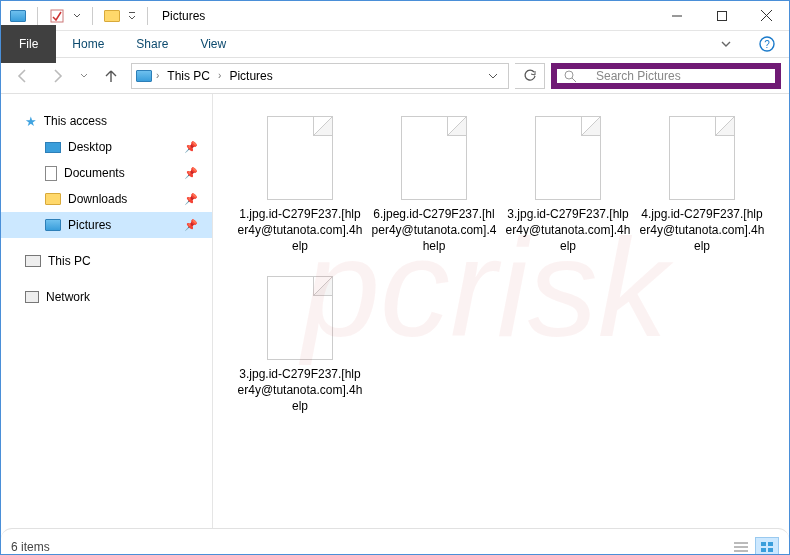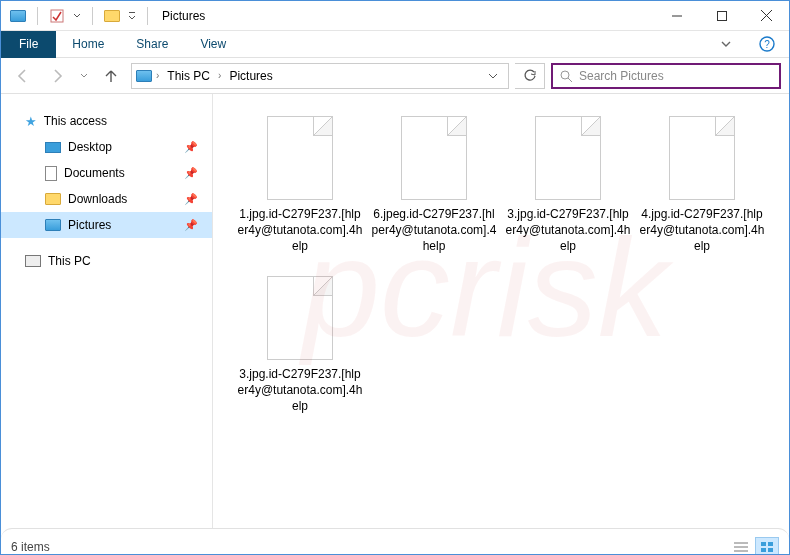--- a/index.html
+++ b/index.html
@@ -7,34 +7,34 @@
 
 .titlebar { height: 30px; display: flex; align-items: center; background: #fff; border-bottom: 1px solid #e5e5e5; }
 .titlebar .qat { display: flex; align-items: center; gap: 6px; padding-left: 8px; }
 .titlebar .qat .qicon { width: 18px; height: 18px; display: flex; align-items: center; justify-content: center; }
 .titlebar .title { margin-left: 10px; font-size: 12px; color: #000; }
 .titlebar .winbtns { margin-left: auto; display: flex; }
 .titlebar .winbtns div { width: 45px; height: 30px; display: flex; align-items: center; justify-content: center; }
 .titlebar .sep { width: 1px; height: 18px; background: #ccc; margin: 0 4px; }
 
 .ribbon { height: 27px; display: flex; align-items: center; border-bottom: 1px solid #e1e1e1; }
-.ribbon .file-tab { background: #0c4a6e; color: #fff; font-size: 12px; padding: 5px 18px; height: 27px; display: flex; align-items: center; }
+.ribbon .file-tab { background: #404040; color: #fff; font-size: 12px; padding: 5px 18px; height: 38px; display: flex; align-items: center; }
 .ribbon .tab { font-size: 12px; padding: 5px 16px; color: #0c4a6e; }
 .ribbon .expand { margin-left: auto; padding: 0 14px; color: #555; }
 .ribbon .help { padding: 0 14px; color: #1979ca; }
 
 .navbar { height: 36px; display: flex; align-items: center; padding: 0 8px; gap: 6px; border-bottom: 1px solid #e1e1e1; }
 .navbar .navbtn { width: 28px; height: 28px; display: flex; align-items: center; justify-content: center; color: #888; }
 .navbar .navbtn.enabled { color: #555; }
 .addressbar { flex: 1; height: 26px; border: 1px solid #ccc; display: flex; align-items: center; padding: 0 4px; gap: 4px; font-size: 12px; }
 .addressbar .crumb { padding: 2px 4px; }
 .addressbar .chev { color: #777; font-size: 10px; }
 .addressbar .drop { margin-left: auto; padding: 0 6px; color: #555; }
 .refresh { width: 30px; height: 26px; border: 1px solid #ccc; border-left: none; display: flex; align-items: center; justify-content: center; color: #555; }
-.searchbox { width: 230px; height: 26px; border: 2px solid #701a75; display: flex; align-items: center; padding: 0 6px; color: #888; font-size: 12px; gap: 6px; }
+.searchbox { width: 230px; height: 26px; border: 6px solid #701a75; display: flex; align-items: center; padding: 0 6px; color: #888; font-size: 12px; gap: 19px; }
 
 .mainarea { display: flex; height: calc(100% - 30px - 27px - 36px - 26px); }
 .sidebar { width: 212px; border-right: 1px solid #e5e5e5; padding: 14px 0 0 0; font-size: 12px; }
 .sidebar .item { display: flex; align-items: center; height: 26px; padding-left: 24px; gap: 7px; cursor: default; }
 .sidebar .item.sub { padding-left: 44px; }
 .sidebar .item.selected { background: #cce8ff; }
 .sidebar .item .pin { margin-left: auto; margin-right: 14px; color: #888; font-size: 11px; }
 .sidebar .spacer { height: 10px; }
 
 .content { flex: 1; padding: 16px 8px 8px 20px; display: flex; flex-wrap: wrap; align-content: flex-start; gap: 0px; overflow: auto; }
@@ -208,20 +208,24 @@
       <div class="ic-pictures"></div>
       <span>Pictures</span>
       <span class="pin">📌</span>
     </div>
     <div class="spacer"></div>
     <div class="item">
       <div class="ic-pc"></div>
       <span>This PC</span>
     </div>
     <div class="spacer"></div>
+    <div class="item">
+      <div class="ic-net"></div>
+      <span>Network</span>
+    </div>
   </div>
 
   <div class="content" id="file-list">
       <div class="file">
         <div class="thumb"></div>
         <div class="fname">1.jpg.id-C279F237.[hlper4y@tutanota.com].4help</div>
       </div>
       <div class="file">
         <div class="thumb"></div>
         <div class="fname">6.jpeg.id-C279F237.[hlper4y@tutanota.com].4help</div>

